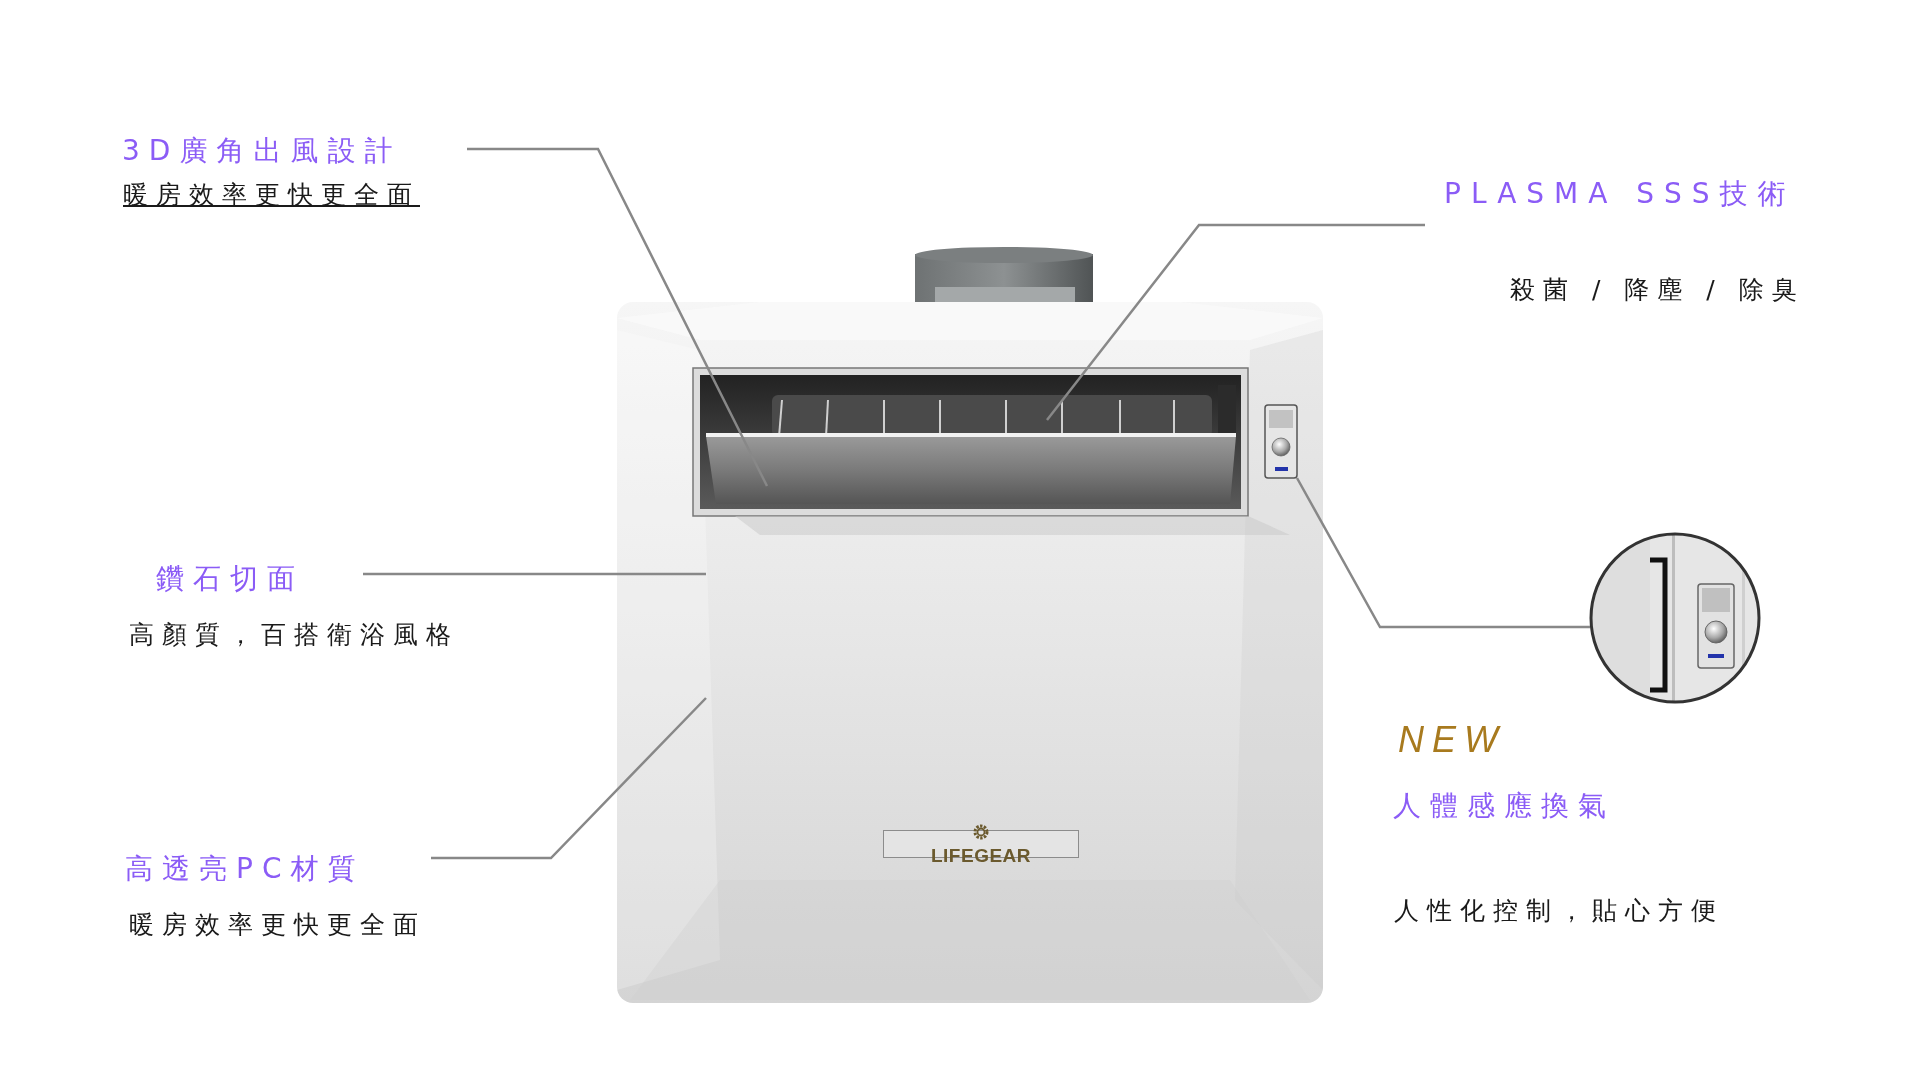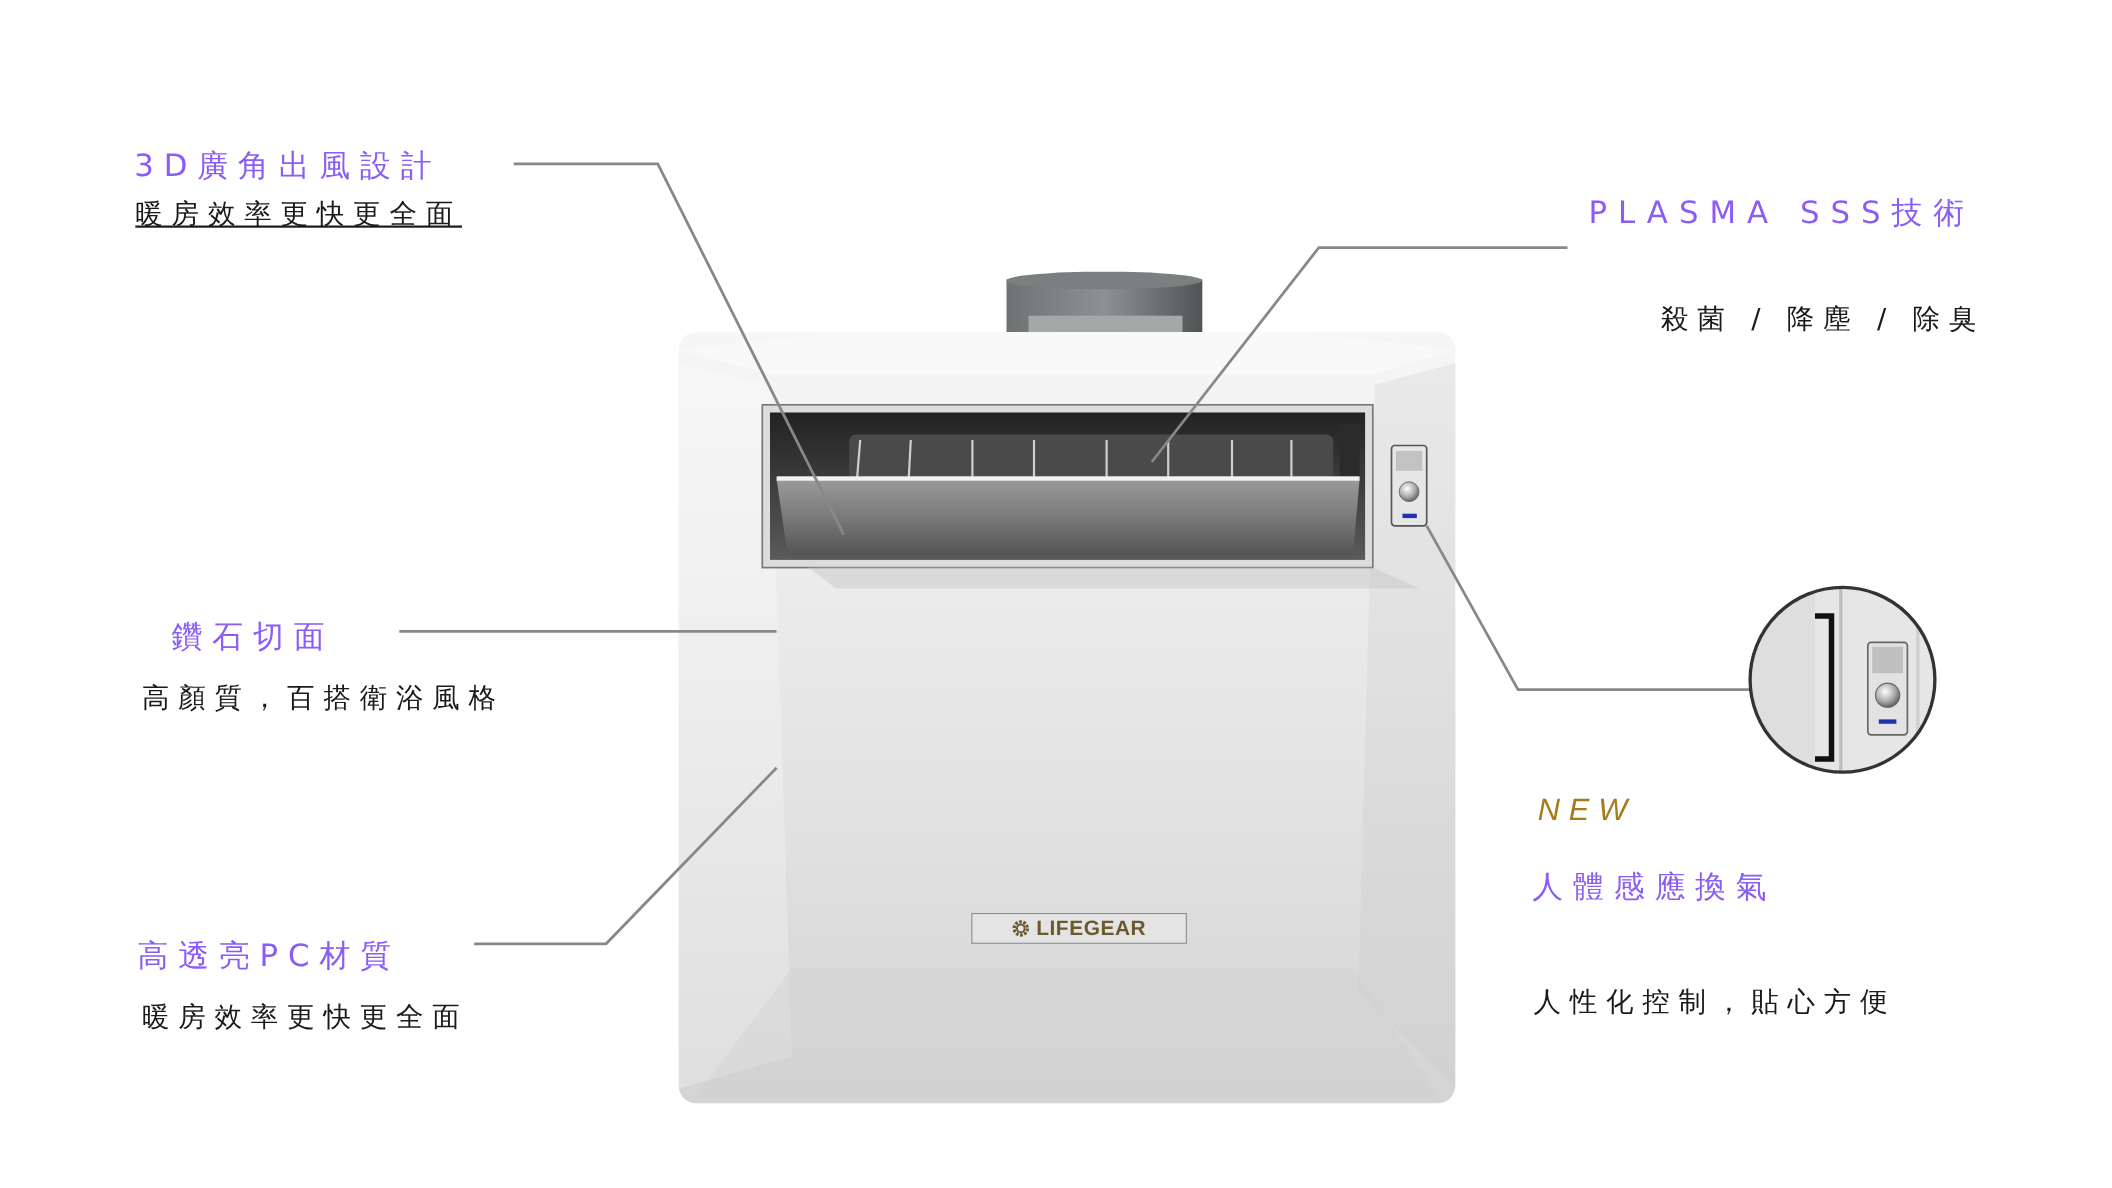--- a/index.html
+++ b/index.html
@@ -1,21 +1,21 @@
 <!DOCTYPE html>
 <html><head>
 <meta charset="utf-8">
 <style>
   html,body{margin:0;padding:0;background:#ffffff;}
   body{width:1920px;height:1080px;position:relative;overflow:hidden;font-family:"DejaVu Sans","Liberation Sans",sans-serif;color:#111;}
   .feat-title{position:absolute;font-size:28px;letter-spacing:9px;white-space:nowrap;line-height:1;color:#8b5cf6;}
   .feat-sub{position:absolute;font-size:25px;letter-spacing:8px;white-space:nowrap;line-height:1;color:#1a1a1a;}
-  .new-tag{position:absolute;font-size:28px;font-style:italic;letter-spacing:8px;line-height:1;font-family:"Liberation Sans",sans-serif;}
+  .new-tag{position:absolute;font-size:36px;font-style:italic;letter-spacing:8px;line-height:1;font-family:"Liberation Sans",sans-serif;}
   svg{position:absolute;left:0;top:0;}
-  .logo-plate{position:absolute;left:883px;top:830px;width:196px;height:28px;border:1px solid #8c8c8c;background:#e4e4e4;display:flex;align-items:center;justify-content:center;gap:6px;box-sizing:border-box;}
+  .logo-plate{position:absolute;left:883px;top:830px;width:196px;height:28px;border:1px solid #8c8c8c;background:#e4e4e4;display:flex;align-items:center;justify-content:center;gap:6px;box-sizing:border-box;flex-direction:column;}
   .logo-text{font-family:"Liberation Sans",sans-serif;font-weight:bold;font-size:19px;letter-spacing:0.5px;line-height:1;}
 </style>
 </head>
 <body>
 
 <div class="feat-title" style="left:122px;top:137px;">3D廣角出風設計</div>
 <div class="feat-sub" style="left:123px;top:182px;text-decoration:underline;">暖房效率更快更全面</div>
 
 <div class="feat-title" style="left:128px;top:565px;margin-left:28px;">鑽石切面</div>
 <div class="feat-sub" style="left:129px;top:622px;">高顏質，百搭衛浴風格</div>

